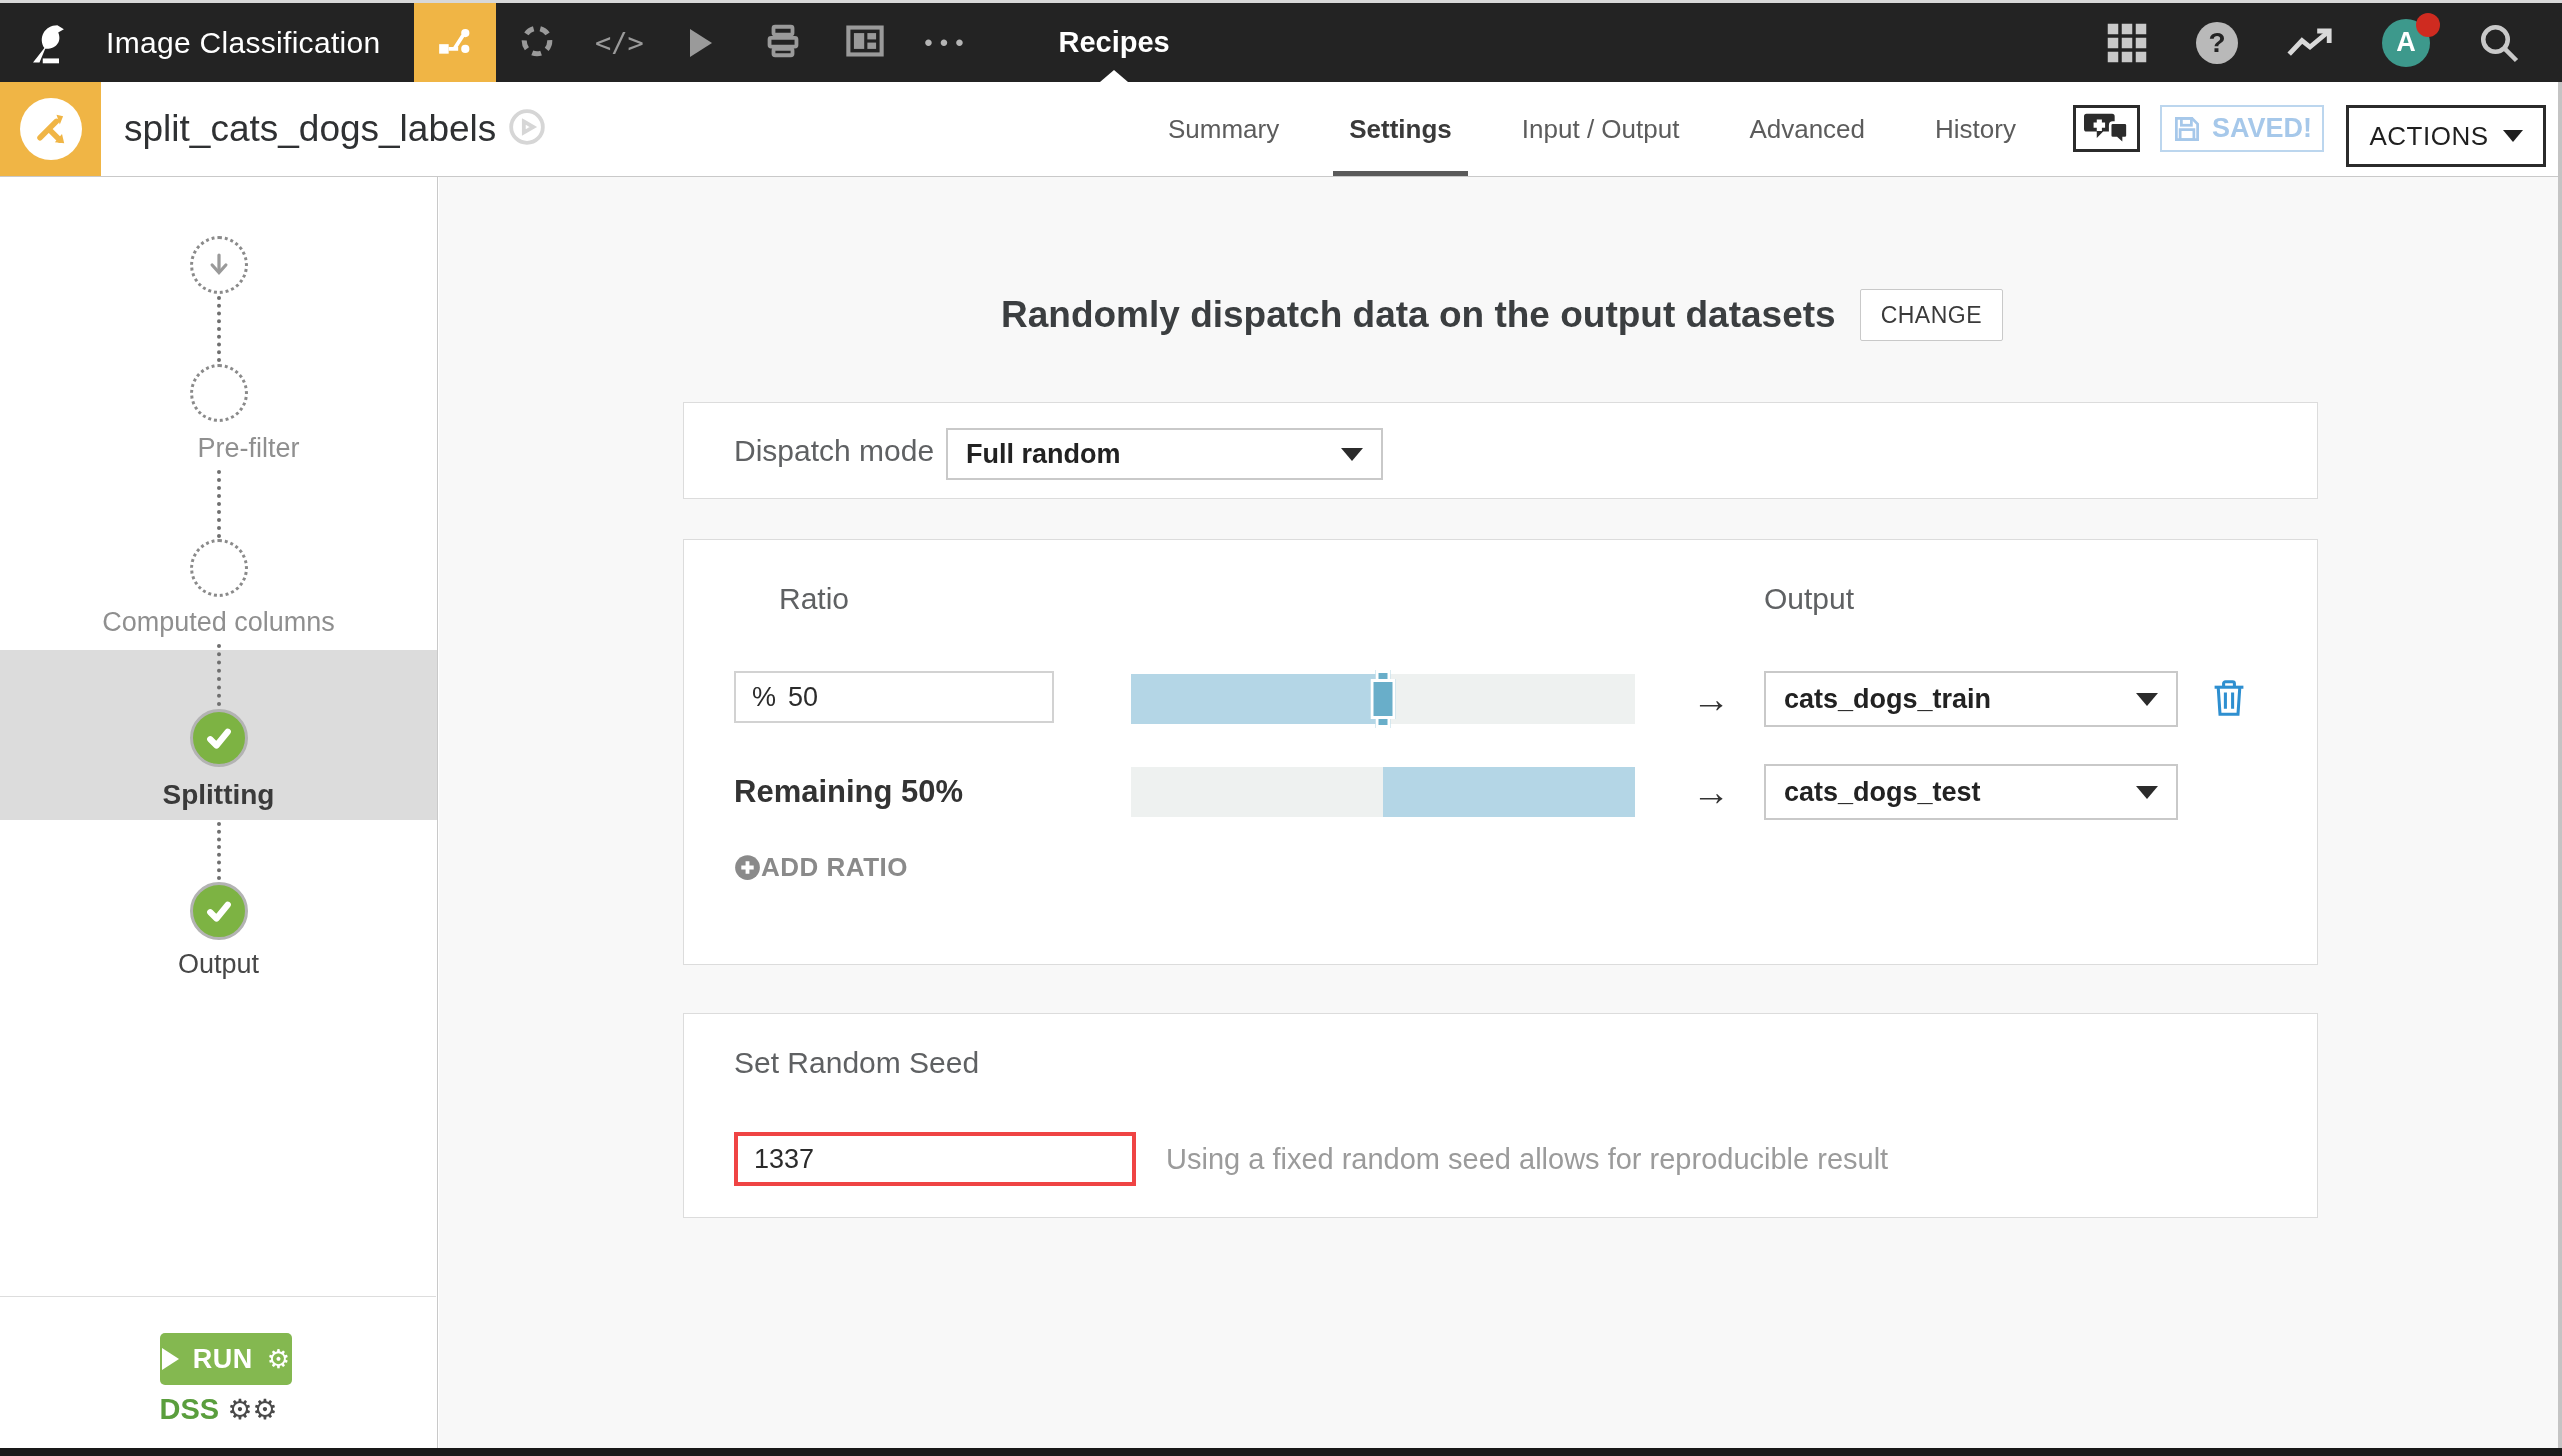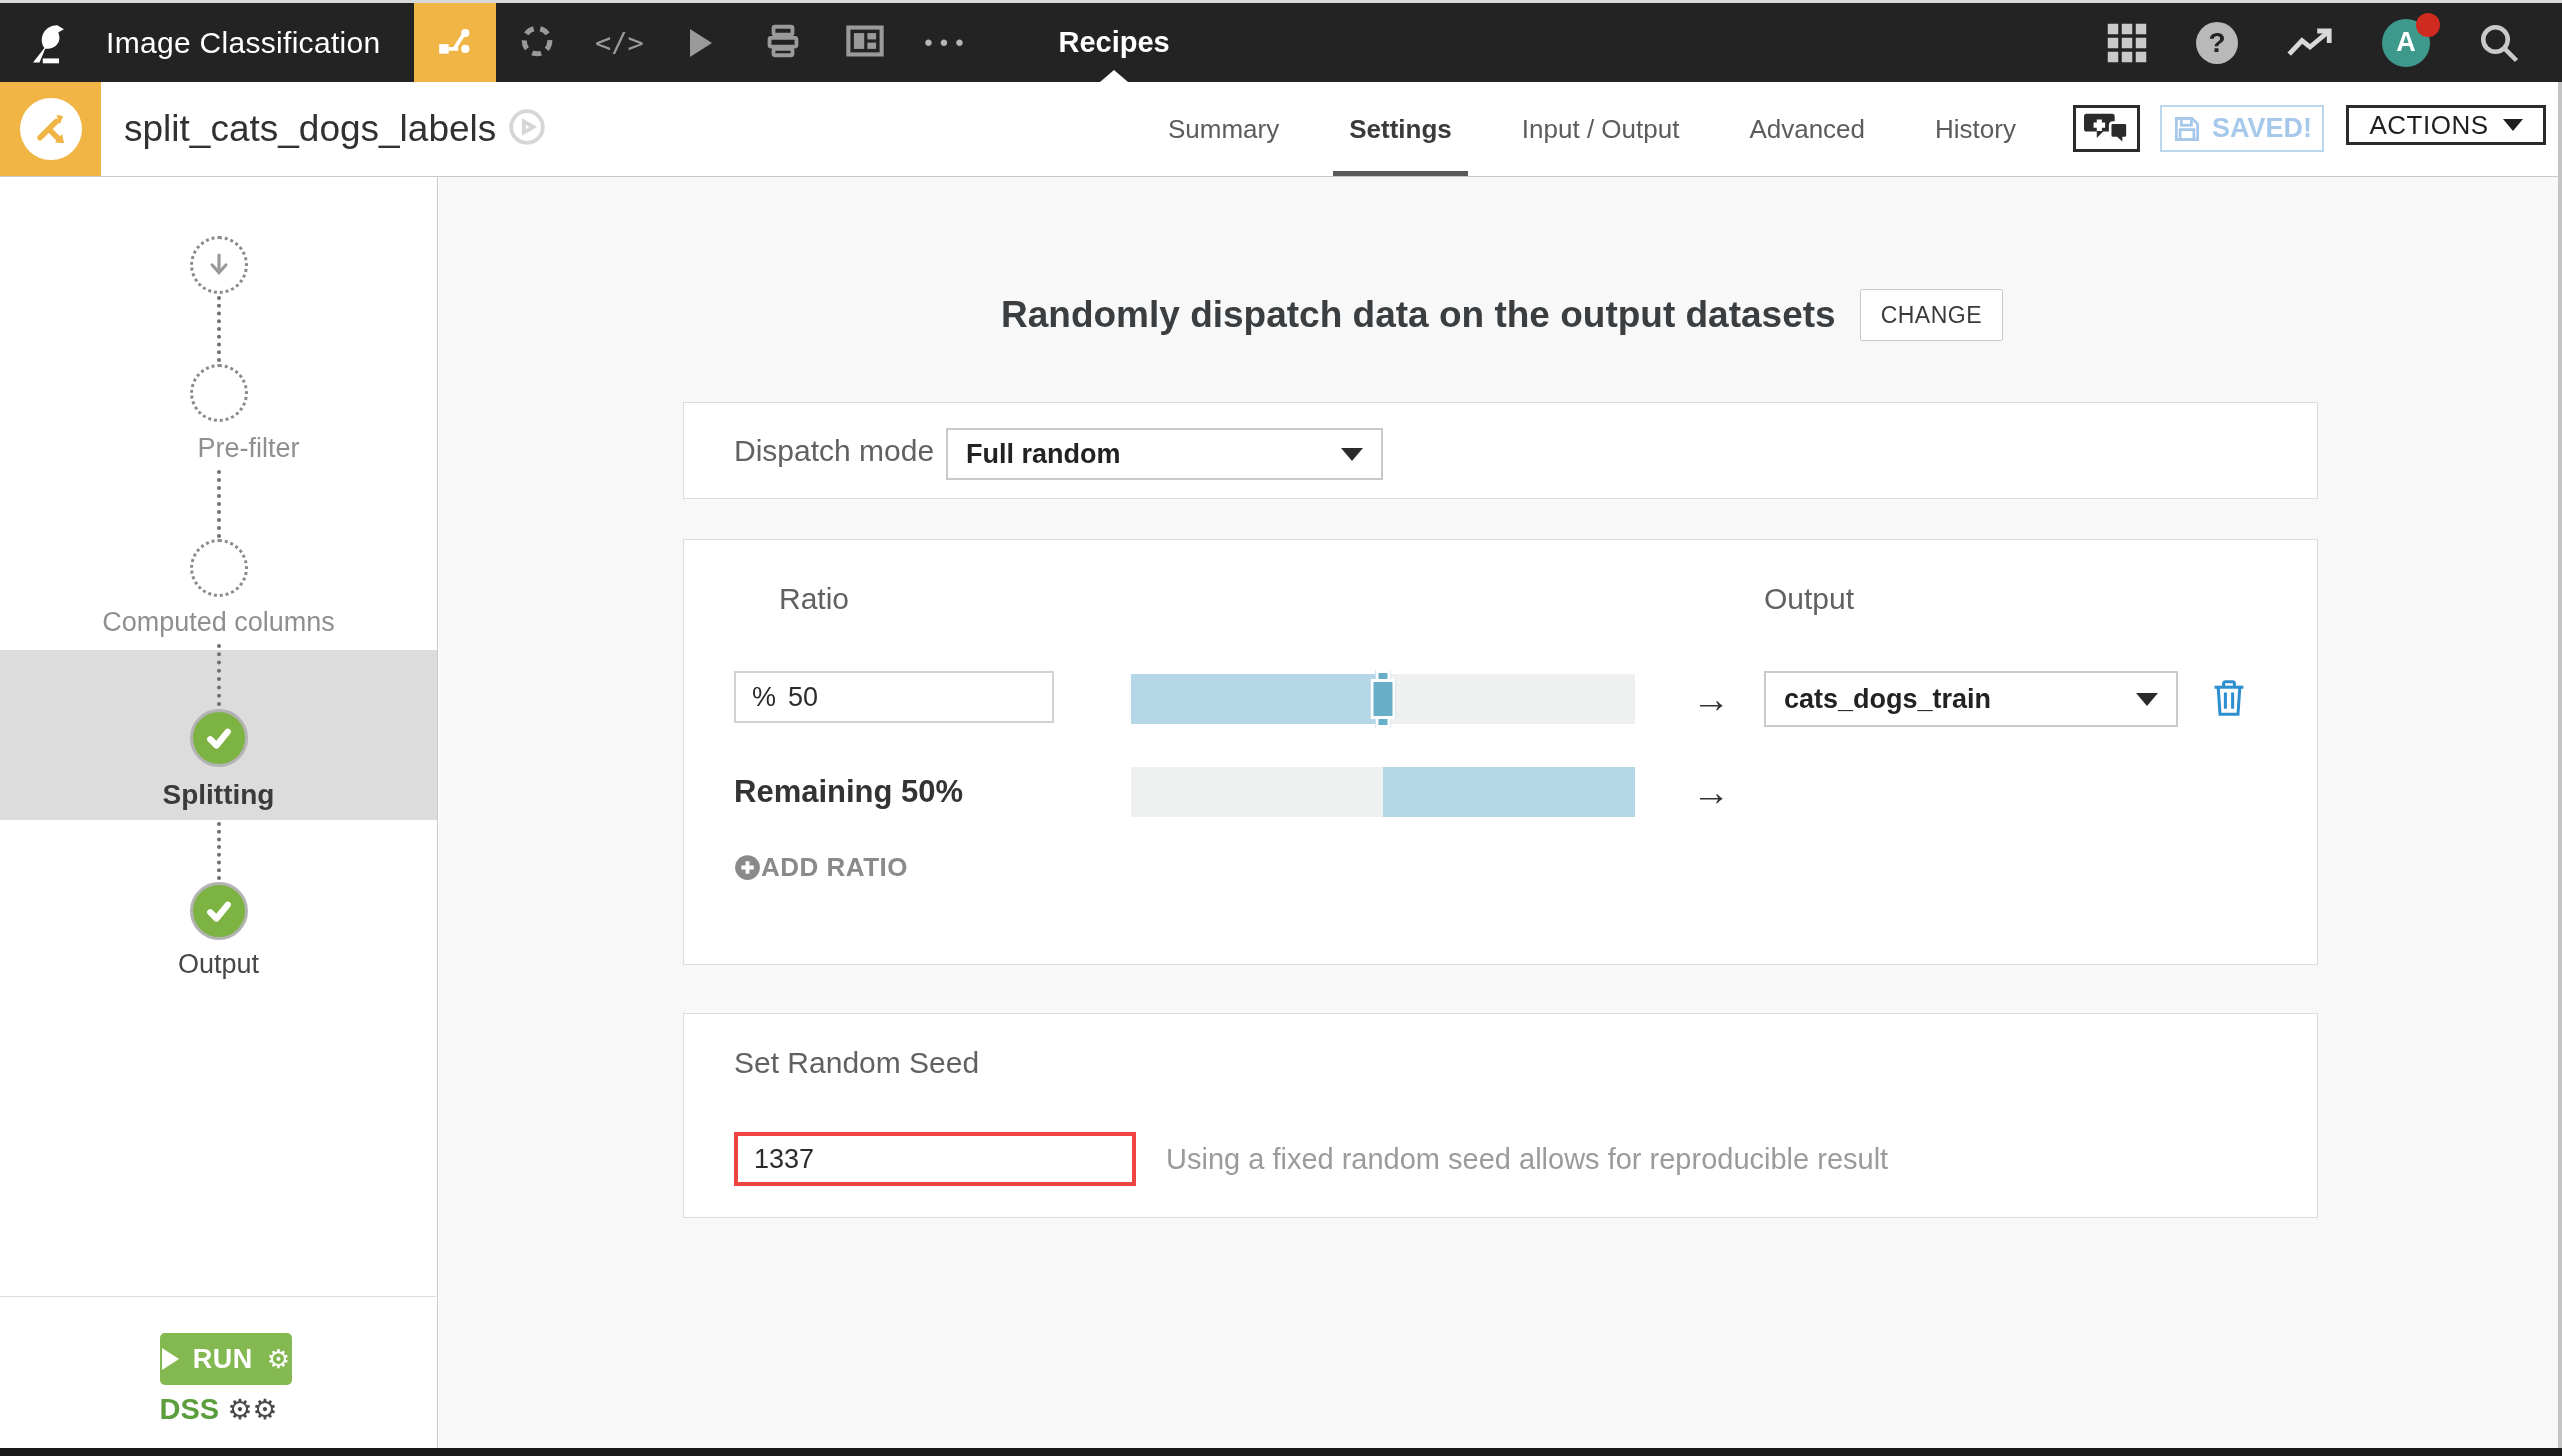--- a/index.html
+++ b/index.html
@@ -37,21 +37,21 @@
   .rtitle{position:absolute;left:124px;top:47px;transform:translateY(-50%);font-size:37px;color:#2f3133;white-space:nowrap;}
   .compass{position:absolute;left:508px;top:47px;transform:translateY(-50%);opacity:.85;}
   .tabs{position:absolute;left:1168px;top:0;height:94px;display:flex;align-items:center;gap:70px;}
   .tab{position:relative;height:100%;display:flex;align-items:center;font-size:26px;color:#5c5c5c;cursor:pointer;white-space:nowrap;}
   .tab.active{font-weight:bold;color:#3a3a3a;}
   .tab.active::after{content:"";position:absolute;left:-16px;right:-16px;bottom:0;height:5px;background:#5a5a5a;}
   .chatbtn{position:absolute;left:2073px;top:23px;width:67px;height:47px;border:3px solid #2b2b2b;box-sizing:border-box;
            background:#fff;display:flex;align-items:center;justify-content:center;cursor:pointer;}
   .savedbtn{position:absolute;left:2160px;top:23px;width:164px;height:47px;border:2px solid #bcd6ee;box-sizing:border-box;
            background:#fff;color:#a6c8ea;font-size:27px;font-weight:bold;display:flex;align-items:center;justify-content:center;gap:10px;}
-  .actionsbtn{position:absolute;left:2346px;top:23px;width:200px;height:40px;border:3px solid #2b2b2b;box-sizing:border-box;
+  .actionsbtn{position:absolute;left:2346px;top:23px;width:200px;height:62px;border:3px solid #2b2b2b;box-sizing:border-box;
            background:#fff;color:#1f1f1f;font-size:26px;letter-spacing:.5px;display:flex;align-items:center;justify-content:center;gap:14px;cursor:pointer;}
   .caret-dn{width:0;height:0;border-left:10px solid transparent;border-right:10px solid transparent;border-top:12px solid #1f1f1f;}
 
   
   .sidebar{position:absolute;top:177px;left:0;width:438px;bottom:8px;background:#fff;
            border-right:1px solid #c9c9c9;box-sizing:border-box;}
   .activebg{position:absolute;left:0;width:437px;top:473px;height:170px;background:#dcdcdc;}
   .circle{position:absolute;left:219px;transform:translateX(-50%);width:58px;height:58px;border-radius:50%;
           box-sizing:border-box;background:#fff;border:3px dotted #8a8a8a;display:flex;align-items:center;justify-content:center;cursor:pointer;}
   .circle.done{background:#7db343;border:3px solid #b3b3b3;}
@@ -365,20 +365,24 @@
       </div>
 
       <div class="remaining">Remaining 50%</div>
 
       <div class="slider slider2">
         <div class="fill" style="left:50%;right:0;"></div>
       </div>
 
       <div class="maparrow arrow2">→</div>
 
+      <div class="selectbox ddl2">
+        <span class="selval">cats_dogs_test</span>
+        <span class="caret"></span>
+      </div>
 
       <div class="addratio">
         <svg viewBox="0 0 24 24" width="27" height="27">
           <circle cx="12" cy="12" r="11" fill="#8a8a8a"></circle>
           <path d="M12 6.5 V17.5 M6.5 12 H17.5" stroke="#fff" stroke-width="3.4"></path>
         </svg>
         <span class="artext">ADD RATIO</span>
       </div>
     </div>
 

